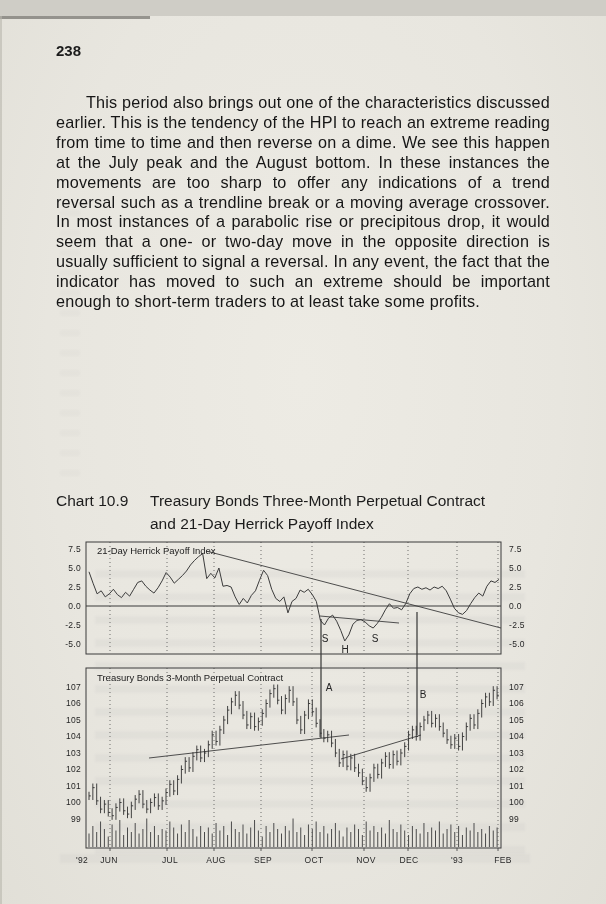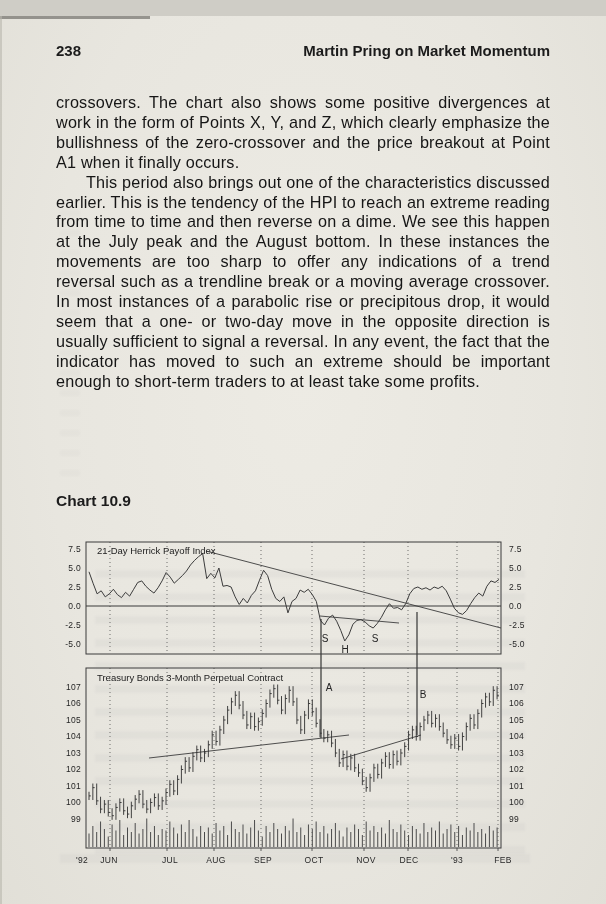--- a/index.html
+++ b/index.html
@@ -16,21 +16,21 @@
 
   .bodytext{position:absolute;top:77px;left:56px;width:494px;
             font-size:16.2px;line-height:19.9px;letter-spacing:.2px;
             text-align:justify;color:#161616;}
   .bodytext p{margin:0;text-indent:30px;}
   .bodytext p.first{text-indent:0;}
   .bodytext p.cont{text-align-last:justify;}
 
   .caption{position:absolute;top:473px;left:56px;width:494px;display:flex;
            font-size:15.5px;line-height:23px;color:#1c1c1c;}
-  .caption-label{font-weight:bold;width:94px;flex:none;}
+  .caption-label{font-weight:normal;width:94px;flex:none;}
 
   .chart-wrap{position:absolute;top:515px;left:9px;width:606px;height:349px;}
   svg{display:block;}
   .ax{font-size:8.5px;fill:#252525;letter-spacing:.3px;}
   .pt{font-size:9.5px;fill:#222;}
   .ann{font-size:10px;fill:#222;}
 
   
   .ghost{position:absolute;pointer-events:none;filter:blur(1.3px);}
   .g1{left:95px;top:545px;width:430px;height:300px;opacity:.55;
@@ -43,32 +43,31 @@
 </head>
 <body>
 
 <div class="page">
   <div class="edge-top"></div>
   <div class="edge-left"></div>
   <div class="ghost g3"></div>
 
   <div class="header">
     <span>238</span>
-    <span>Martin Pring on Market Momentum</span>
   </div>
 
   <div class="bodytext">
-    <p class="first">crossovers. The chart also shows some positive divergences at work in the form of Points X, Y, and Z, which clearly emphasize the bullishness of the zero-crossover and the price breakout at Point A1 when it finally occurs.</p>
     <p>This period also brings out one of the characteristics discussed earlier. This is the tendency of the HPI to reach an extreme reading from time to time and then reverse on a dime. We see this happen at the July peak and the August bottom. In these instances the movements are too sharp to offer any indications of a trend reversal such as a trendline break or a moving average crossover. In most instances of a parabolic rise or precipitous drop, it would seem that a one- or two-day move in the opposite direction is usually sufficient to signal a reversal. In any event, the fact that the indicator has moved to such an extreme should be important enough to short-term traders to at least take some profits.</p>
   </div>
 
   <div class="caption">
     <span class="caption-label">Chart 10.9</span>
     <span class="caption-text">
-      <br>
+      <span>Treasury Bonds Three-Month Perpetual Contract</span><br>
+      <span>and 21-Day Herrick Payoff Index</span>
     </span>
   </div>
 
   <div class="chart-wrap">
     <svg id="chart" width="606" height="349" viewBox="0 0 606 349" xmlns="http://www.w3.org/2000/svg">
         <line x1="101" y1="11" x2="101" y2="123" stroke="#3b3b3b" stroke-width="0.7" stroke-dasharray="1 3"></line>
         <line x1="101" y1="137" x2="101" y2="317" stroke="#3b3b3b" stroke-width="0.7" stroke-dasharray="1 3"></line>
         <line x1="158" y1="11" x2="158" y2="123" stroke="#3b3b3b" stroke-width="0.7" stroke-dasharray="1 3"></line>
         <line x1="158" y1="137" x2="158" y2="317" stroke="#3b3b3b" stroke-width="0.7" stroke-dasharray="1 3"></line>
         <line x1="205" y1="11" x2="205" y2="123" stroke="#3b3b3b" stroke-width="0.7" stroke-dasharray="1 3"></line>

